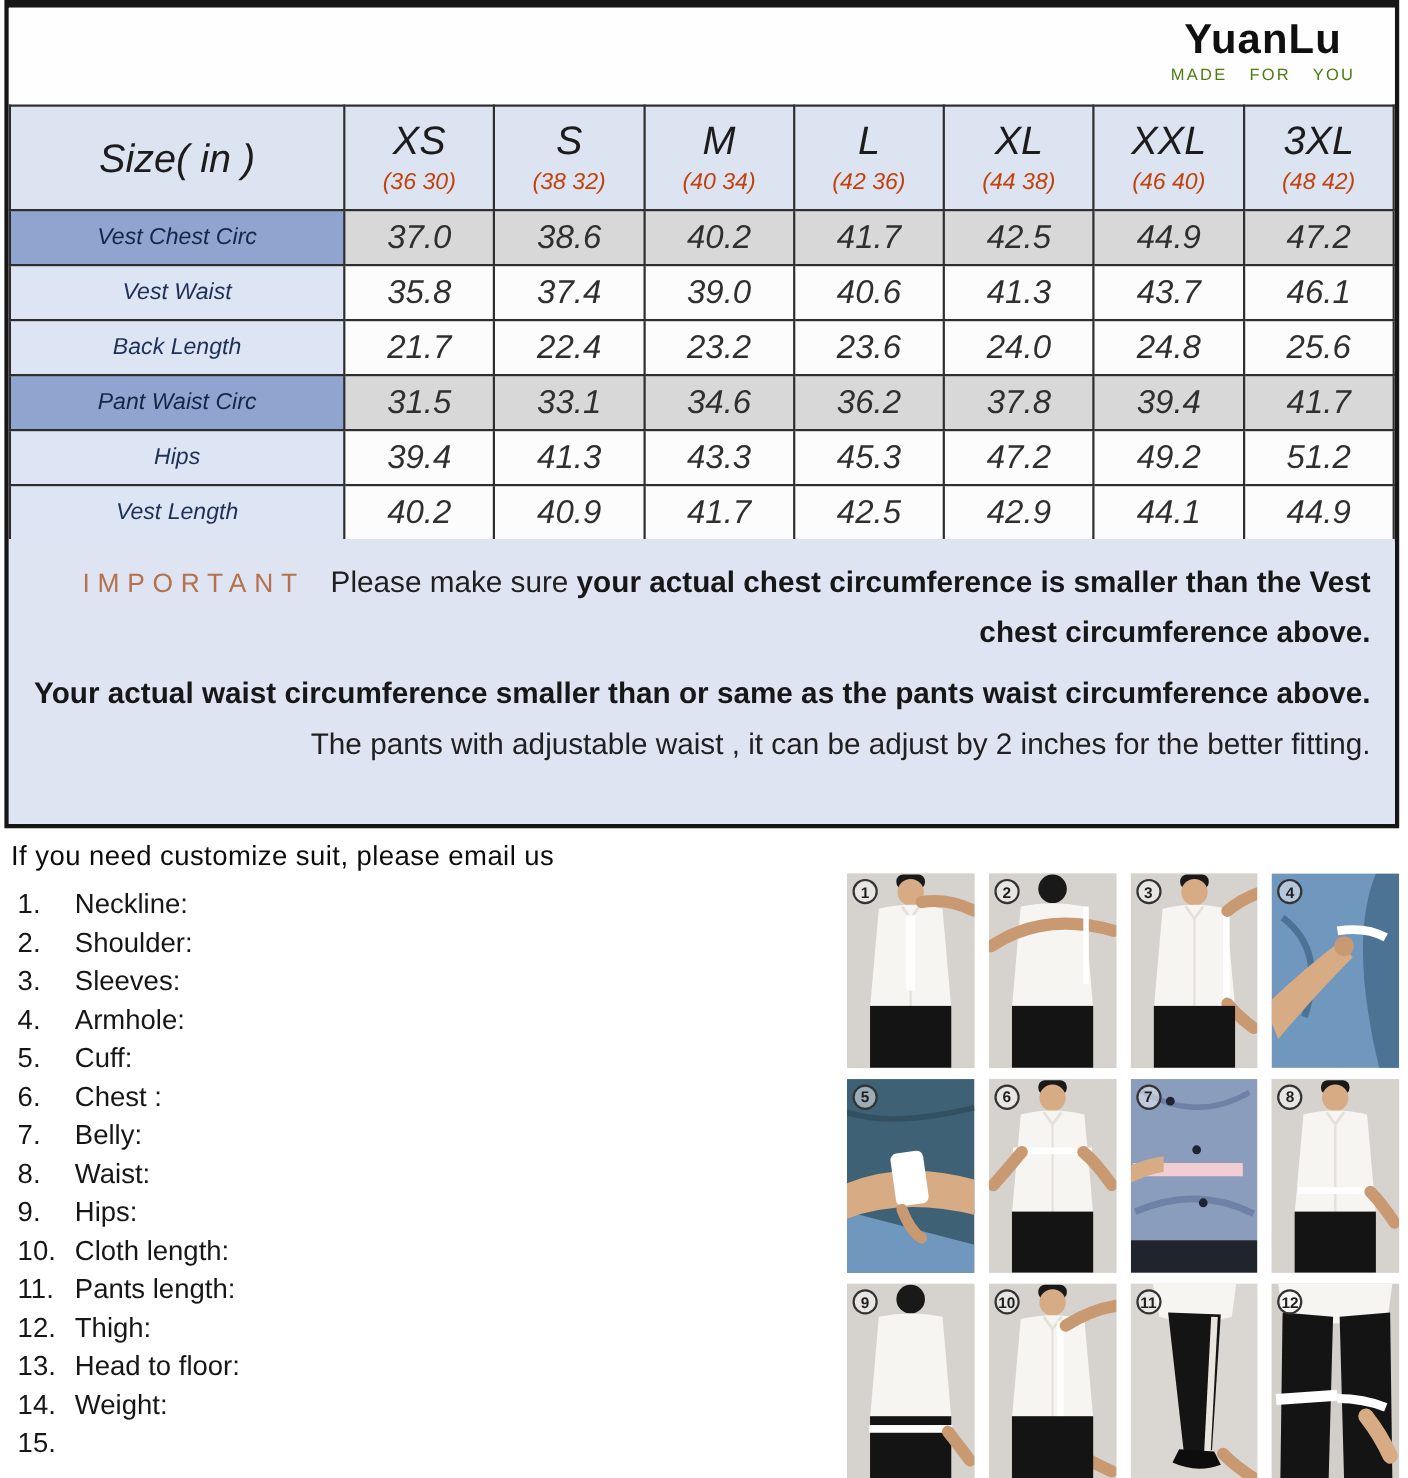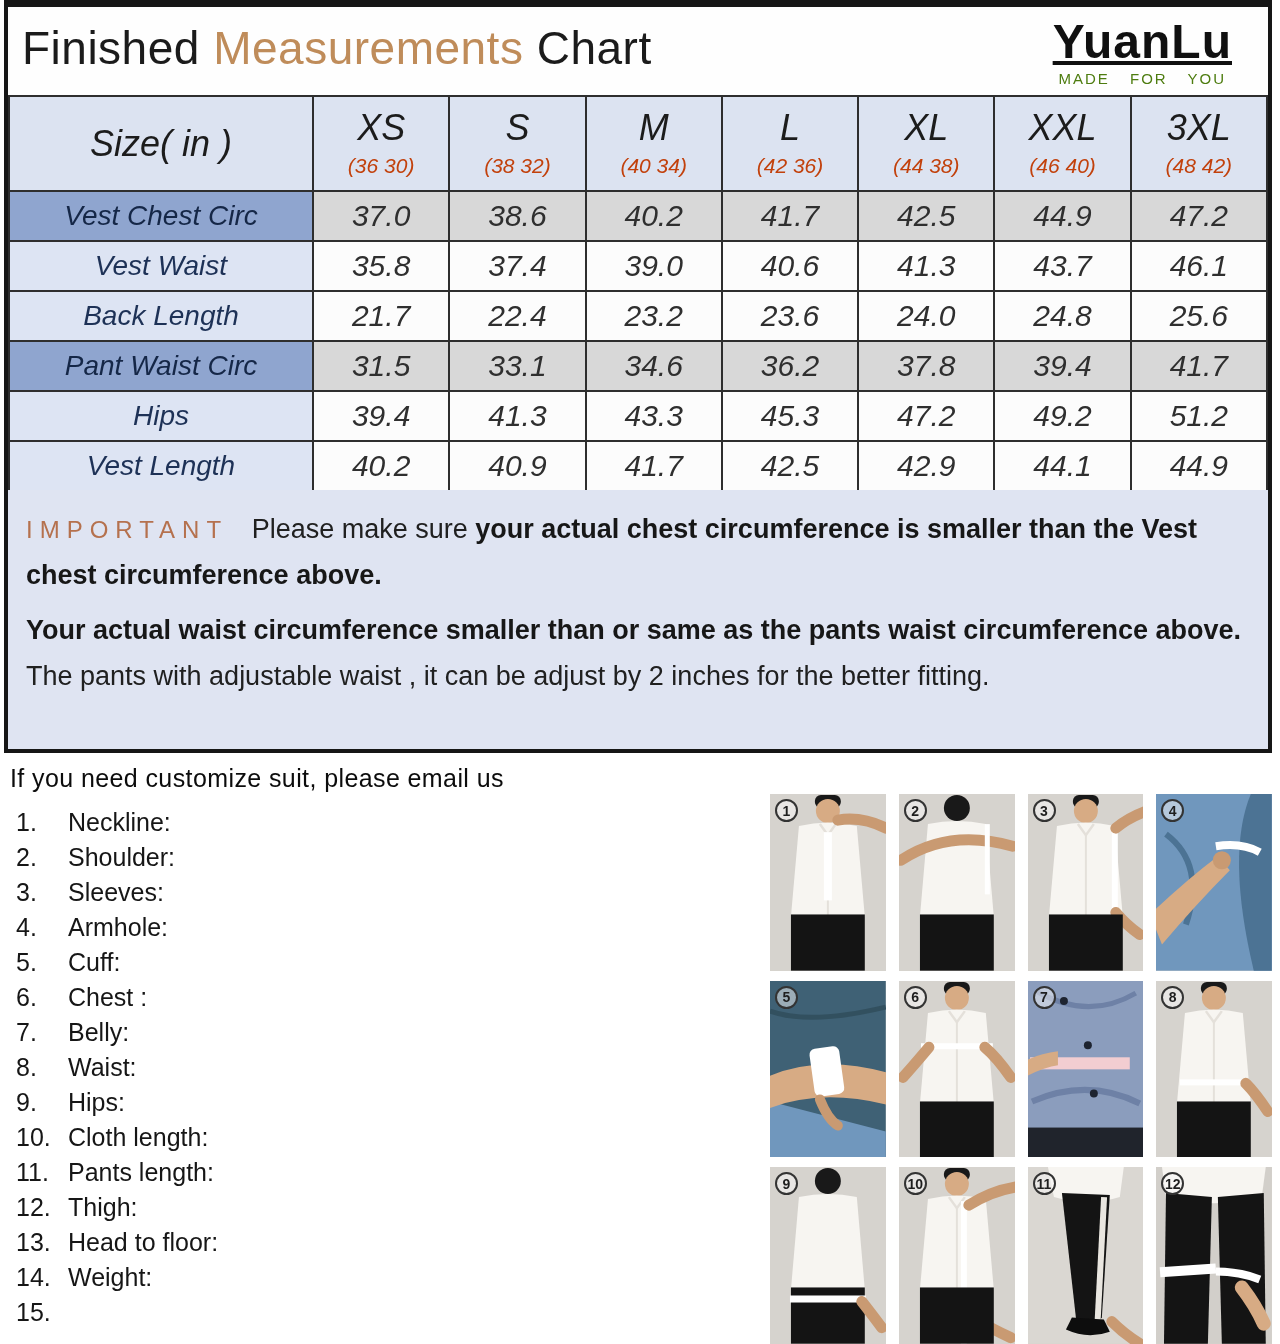--- a/index.html
+++ b/index.html
@@ -13,47 +13,47 @@
     position:absolute;left:4px;top:0;width:1268px;height:753px;
     border:4px solid #161616;border-top-width:7px;background:#fff;box-sizing:border-box;
   }
   .title-row{position:relative;height:88px;background:#fefefe;}
   .page-title{
     position:absolute;left:14px;top:14px;font-size:46px;color:#1b1b1b;
     letter-spacing:0.5px;white-space:nowrap;
   }
   .page-title .accent{color:var(--accent,#bf8c5a);}
   .brand{position:absolute;right:36px;top:10px;text-align:center;color:#101010;}
-  .brand-name{font-size:48px;font-weight:700;letter-spacing:1px;line-height:1.05;text-decoration:underline;}
+  .brand-name{font-size:38px;font-weight:700;letter-spacing:1px;line-height:1.05;}
   .brand-tag{font-size:15px;letter-spacing:2px;word-spacing:14px;margin-top:3px;color:#4d7c0f;}
   
   table.size-table{
     position:absolute;left:0;top:88px;width:100%;border-collapse:collapse;table-layout:fixed;
     background:#fff;
   }
   table.size-table th, table.size-table td{
     border:2px solid #2e2e2e;text-align:center;vertical-align:middle;padding:4px;font-style:italic;
   }
   table.size-table thead tr{height:95px;}
   table.size-table tbody tr{height:50px;}
   th.corner{width:294px;background:#dce3f1;font-size:36px;font-weight:400;color:#1c1c1c;}
   th.size-col{background:#dce3f1;font-weight:400;color:#1c1c1c;}
   th.size-col .size-name{font-size:36px;line-height:1.05;}
   th.size-col .size-sub{font-size:21px;margin-top:7px;color:#c2410c;}
-  td.row-label{background:#dde4f3;color:#1d3156;font-size:28px;}
+  td.row-label{background:#dde4f3;color:#1d3156;font-size:21px;}
   tr.hl td.row-label{background:var(--rowhl,#8fa5cf);color:#152747;}
   td.val{background:#fcfcfc;color:#2f2f2f;font-size:30px;}
   tr.hl td.val{background:var(--valgray,#d8d8d8);}
   
   .notes{
     position:absolute;left:0;right:0;top:483px;bottom:0;background:var(--panel,#dfe4f2);
     padding:16px 22px 0 18px;box-sizing:border-box;color:#202020;
     font-size:27px;line-height:1.72;
   }
-  .notes p{margin:0 0 8px 0;}
+  .notes p{margin:0 0 8px 0;text-align:right;}
   .important{
     color:var(--imp,#b5714e);letter-spacing:7px;font-size:24px;margin-right:16px;font-weight:500;
   }
   .notes b{font-weight:700;color:#171717;}
   
   .customize-heading{
     position:absolute;left:10px;top:764px;font-size:25px;font-weight:500;color:#0c0c0c;
     letter-spacing:0.4px;
   }
   .custom-list{position:absolute;left:16px;top:805px;margin:0;padding:0;list-style:none;width:720px;}
@@ -74,25 +74,20 @@
     border-radius:50%;background:rgba(250,250,250,.5);color:#1e1e1e;font-size:14px;font-weight:700;
     display:flex;align-items:center;justify-content:center;box-sizing:border-box;
   }
 </style>
 </head>
 <body>
 
 <div class="chart-box">
 
   <div class="title-row">
-    <div class="page-title">
-      <span>Finished</span>
-      <span class="accent">Measurements</span>
-      <span>Chart</span>
-    </div>
     <div class="brand">
       <div class="brand-name">YuanLu</div>
       <div class="brand-tag">MADE  FOR  YOU</div>
     </div>
   </div>
 
   <table class="size-table">
     <thead>
       <tr id="size-head">
         <th class="corner">Size( in )</th>

